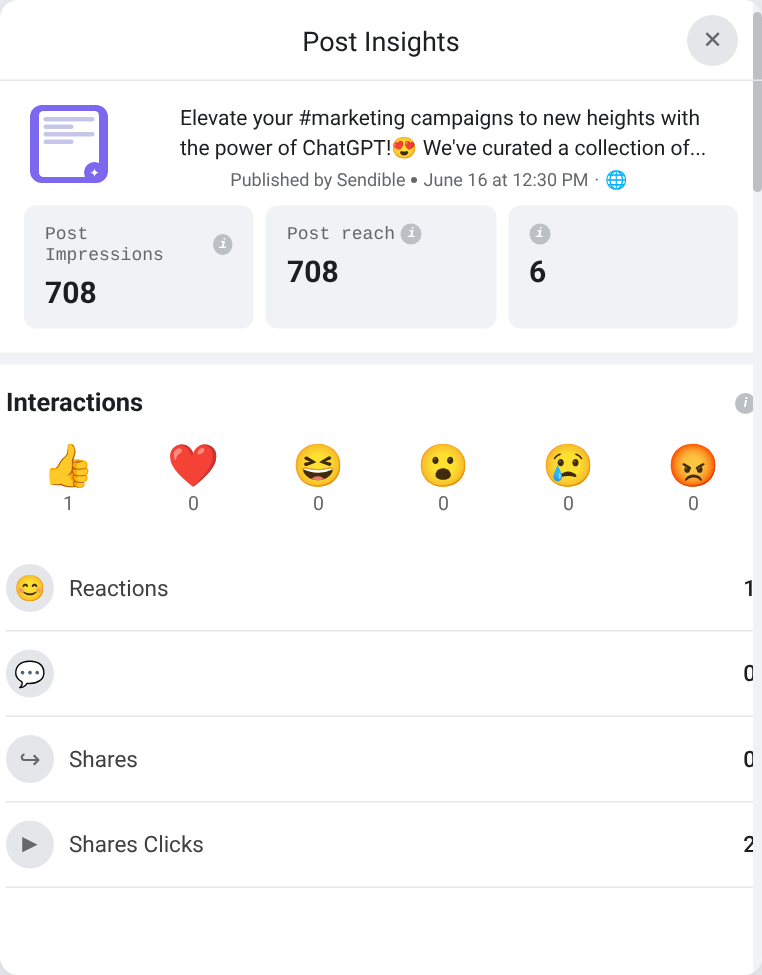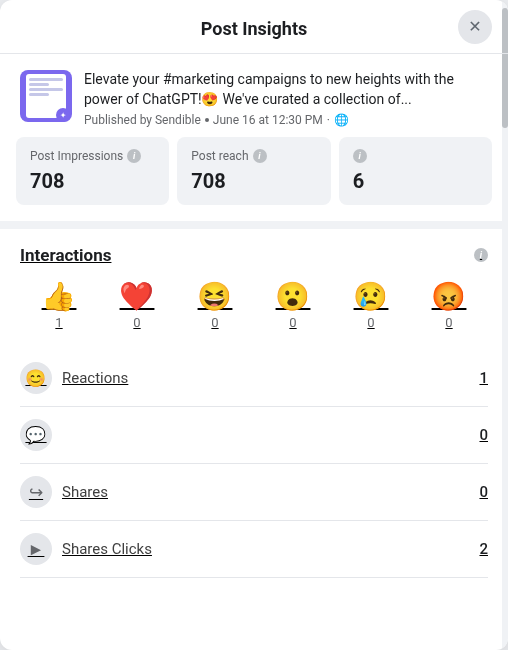--- a/index.html
+++ b/index.html
@@ -23,21 +23,21 @@
     .modal-header {
       display: flex;
       align-items: center;
       justify-content: center;
       padding: 18px 20px 14px;
       border-bottom: 1px solid #e4e6ea;
       position: relative;
     }
     .modal-title {
       font-size: 18px;
-      font-weight: 700;
+      font-weight: 400;
       color: #1c1e21;
     }
     .close-btn {
       position: absolute;
       right: 16px;
       top: 50%;
       transform: translateY(-50%);
       width: 34px;
       height: 34px;
       border-radius: 50%;
@@ -97,27 +97,29 @@
       justify-content: center;
       font-size: 8px;
       color: #fff;
     }
     .post-info { flex: 1; }
     .post-text {
       font-size: 14px;
       color: #1c1e21;
       line-height: 1.4;
       margin-bottom: 4px;
+      margin-left: 36px;
     }
     .post-meta {
       font-size: 12px;
       color: #65676b;
       display: flex;
       align-items: center;
       gap: 4px;
+      justify-content: center;
     }
     .meta-dot {
       width: 4px;
       height: 4px;
       border-radius: 50%;
       background: #65676b;
       display: inline-block;
     }
     .globe-icon { font-size: 12px; }
     .stats-row {
@@ -131,20 +133,21 @@
       border-radius: 8px;
       padding: 12px 14px;
     }
     .stat-label {
       font-size: 12px;
       color: #65676b;
       display: flex;
       align-items: center;
       gap: 4px;
       margin-bottom: 6px;
+      font-family: Liberation Mono, monospace;
     }
     .info-icon {
       width: 14px;
       height: 14px;
       border-radius: 50%;
       background: #bcc0c4;
       color: #fff;
       font-size: 9px;
       display: inline-flex;
       align-items: center;
@@ -155,22 +158,21 @@
     .stat-value {
       font-size: 20px;
       font-weight: 700;
       color: #1c1e21;
     }
     .divider {
       height: 8px;
       background: #f0f2f5;
     }
     .interactions-section {
-      padding: 16px 20px;
-      text-decoration: underline;
+      padding: 16px 4px;
     }
     .interactions-header {
       display: flex;
       align-items: center;
       justify-content: space-between;
       margin-bottom: 14px;
     }
     .interactions-title {
       font-size: 17px;
       font-weight: 700;

